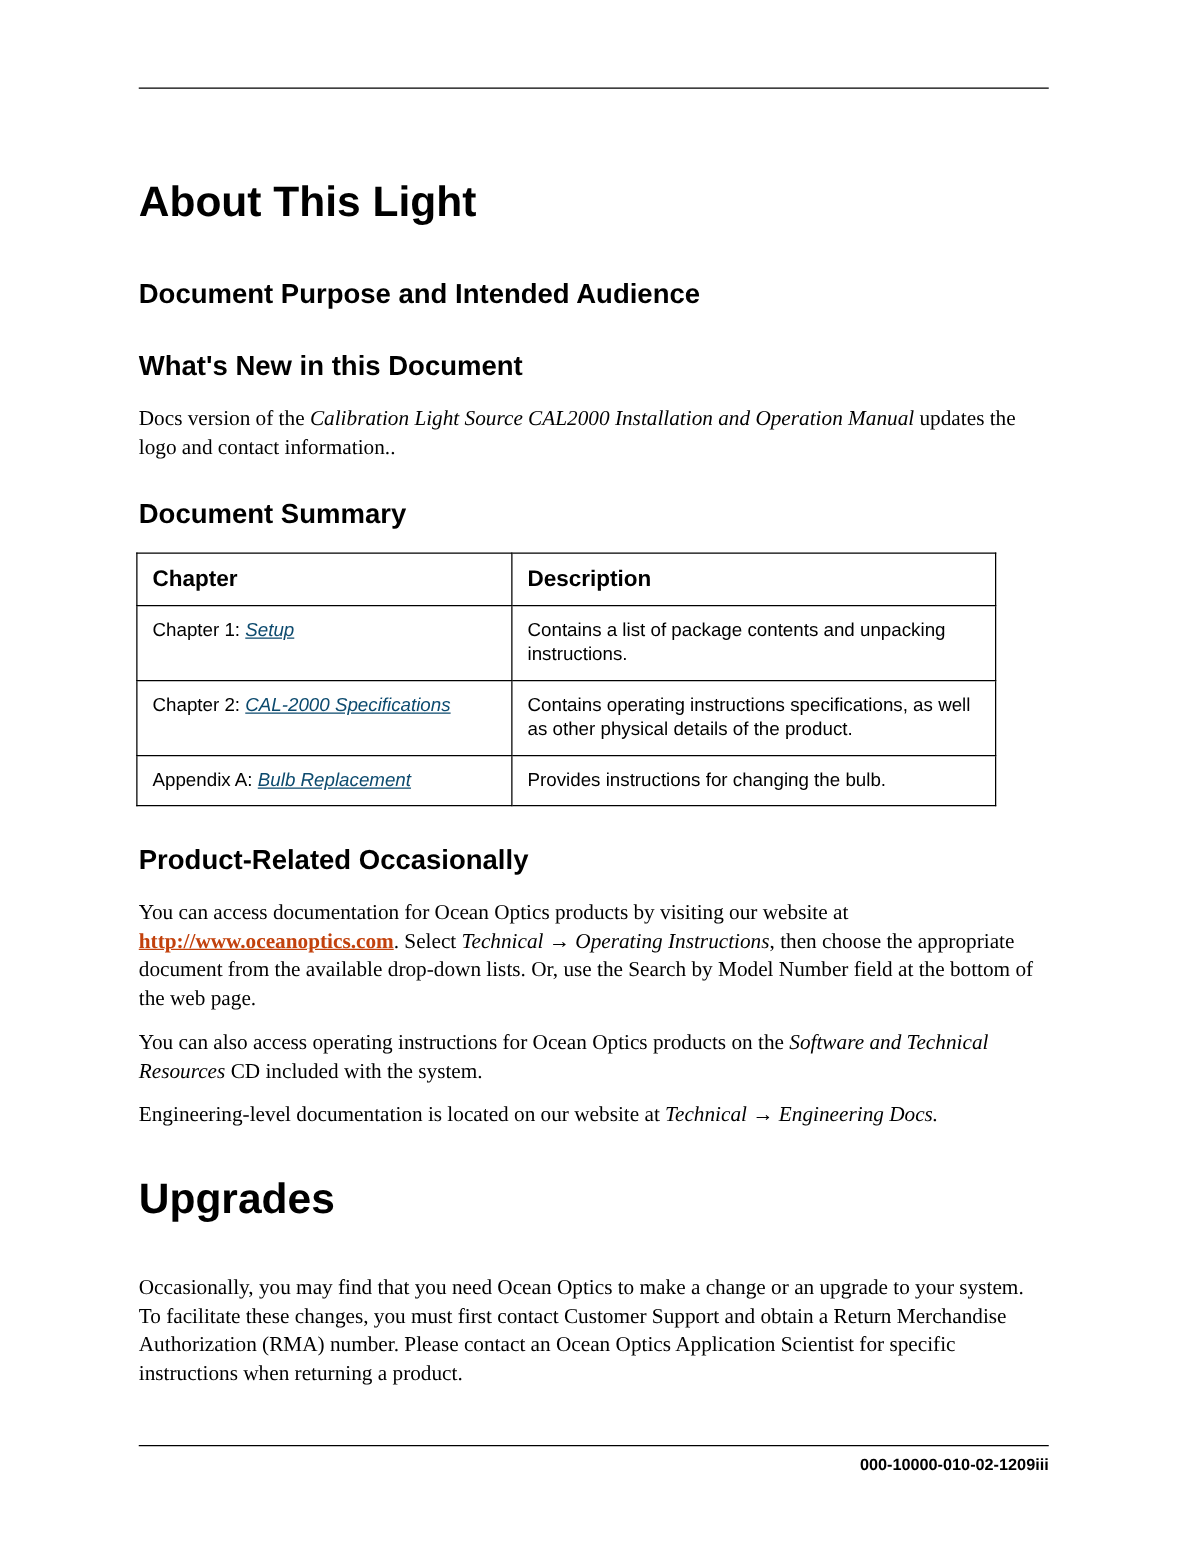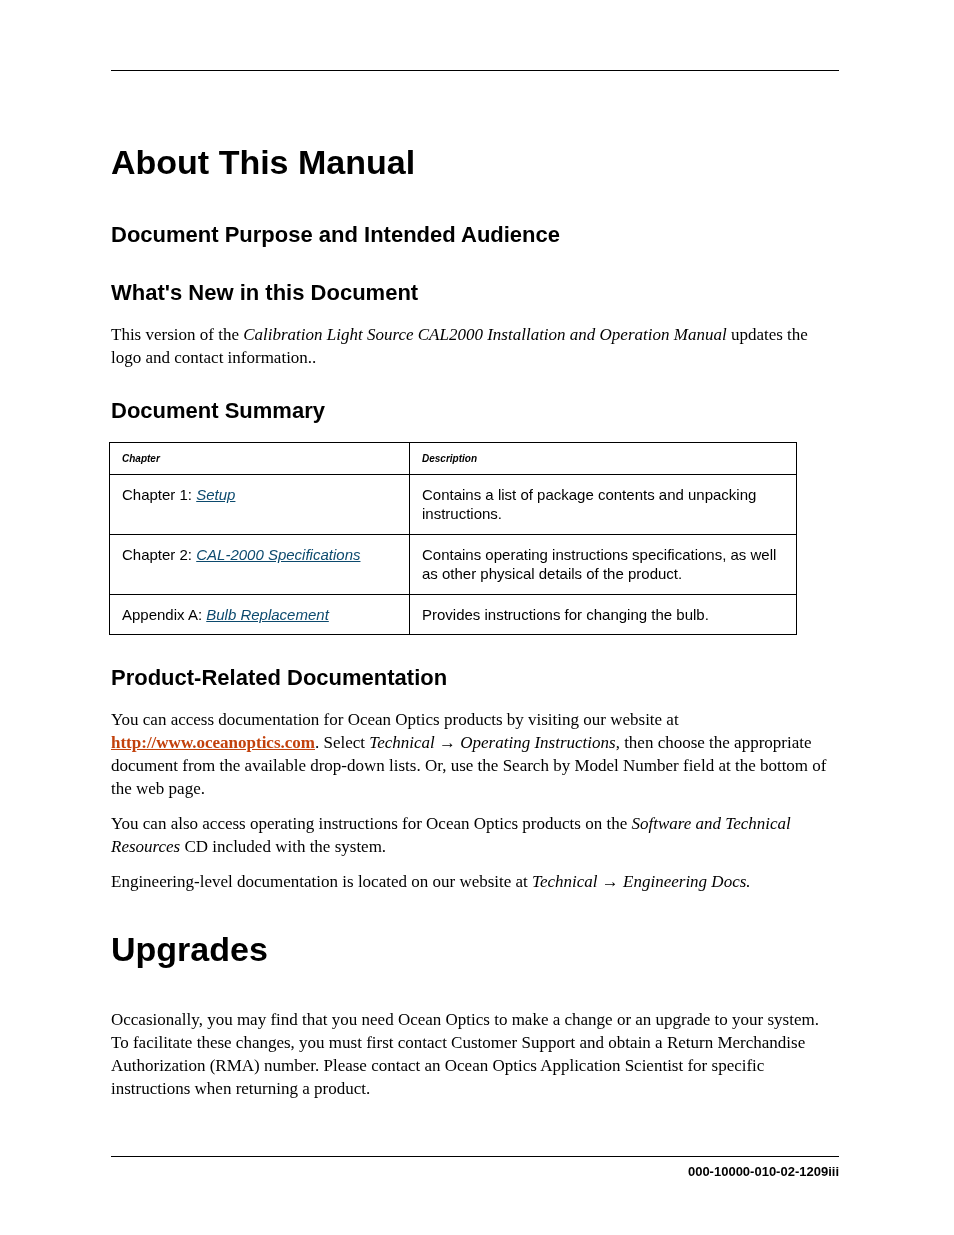--- a/index.html
+++ b/index.html
@@ -56,23 +56,22 @@
       margin-left: -2px;
     }
     th, td {
       border: 1px solid #000;
       text-align: left;
       vertical-align: top;
       font-family: Arial, Helvetica, sans-serif;
     }
     th {
       font-weight: bold;
-      font-size: 10px;
+      font-size: 18px;
       padding: 10px 12px;
-      font-style: italic;
     }
     td {
       font-weight: normal;
       font-size: 15px;
       padding: 10px 12px;
       line-height: 1.3;
     }
     td.chapter-cell { width: 300px; }
     .sec1 { margin-bottom: 32px; }
     .sec2 { margin-bottom: 26px; }
@@ -96,30 +95,30 @@
       font-size: 13px;
       font-weight: bold;
     }
   </style>
 </head>
 <body>
 
 <div class="page">
   <div class="top-rule"></div>
 
-  <h1>About This Manual</h1>
+  <h1>About This Light</h1>
 
   <div class="sec1">
     <h2>Document Purpose and Intended Audience</h2>
   </div>
 
   <div class="sec2">
     <h2>What's New in this Document</h2>
     <p>
-      <span>This version of the </span><span class="italic">Calibration Light Source CAL2000 Installation and Operation Manual</span><span> updates the logo and contact information..</span>
+      <span>Docs version of the </span><span class="italic">Calibration Light Source CAL2000 Installation and Operation Manual</span><span> updates the logo and contact information..</span>
     </p>
   </div>
 
   <div class="sec3">
     <h2>Document Summary</h2>
     <table>
       <thead>
         <tr>
           <th class="chapter-cell">Chapter</th>
           <th>Description</th>
@@ -142,21 +141,21 @@
           <td class="chapter-cell">
             <span>Appendix A: </span><a href="#" class="link-blue">Bulb Replacement</a>
           </td>
           <td>Provides instructions for changing the bulb.</td>
         </tr>
       </tbody>
     </table>
   </div>
 
   <div class="sec4">
-    <h2>Product-Related Documentation</h2>
+    <h2>Product-Related Occasionally</h2>
     <p class="tight">
       <span>You can access documentation for Ocean Optics products by visiting our website at </span><a href="#" class="link-url">http://www.oceanoptics.com</a><span>. Select </span><span class="italic">Technical → Operating Instructions</span><span>, then choose the appropriate document from the available drop-down lists. Or, use the </span><span class="bold">Search by Model Number</span><span> field at the bottom of the web page.</span>
     </p>
     <p class="tight">
       <span>You can also access operating instructions for Ocean Optics products on the </span><span class="italic">Software and Technical Resources</span><span> CD included with the system.</span>
     </p>
     <p>
       <span>Engineering-level documentation is located on our website at </span><span class="italic">Technical → Engineering Docs.</span>
     </p>
   </div>

